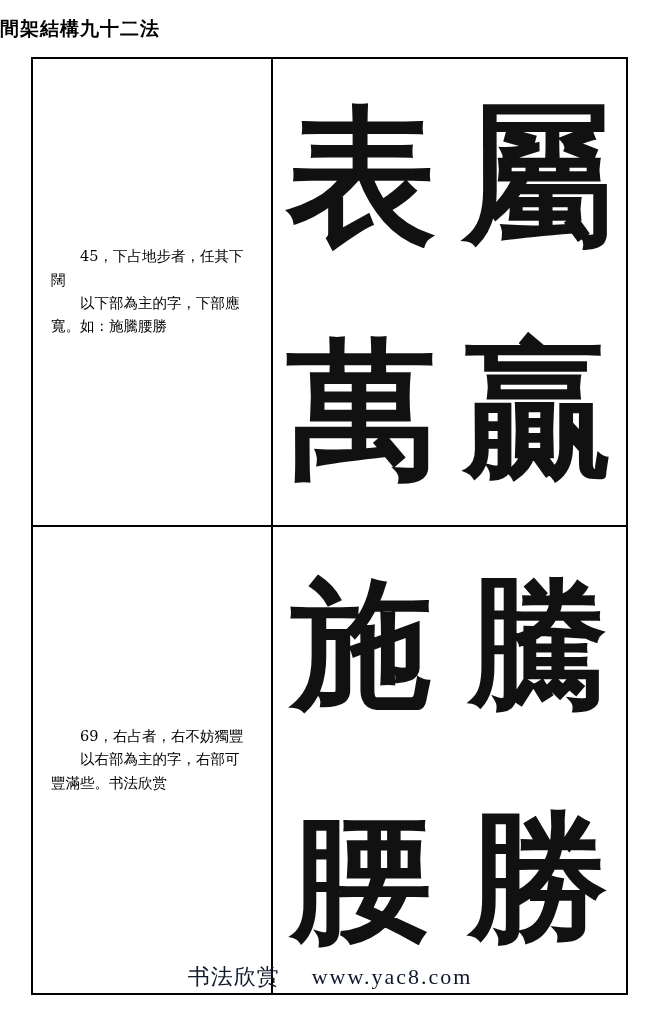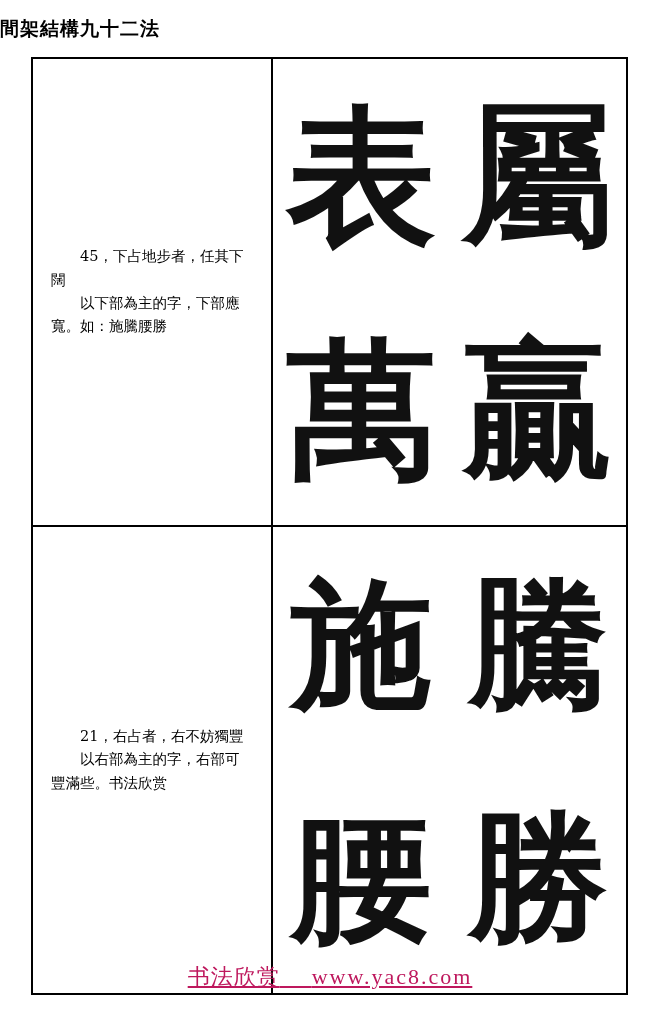--- a/index.html
+++ b/index.html
@@ -93,26 +93,25 @@
   }
   .glyph.r2 {
     font-size: 140px;
   }
   .watermark {
     position: absolute;
     left: 0;
     top: 962px;
     width: 660px;
     text-align: center;
-    color: #be185d;
+    color: #0f172a;
     font-family: "DejaVu Serif", serif;
     font-size: 22px;
     letter-spacing: 1px;
     white-space: nowrap;
-    text-decoration: underline;
   }
   .watermark .url {
     font-family: "Liberation Serif", serif;
     letter-spacing: 2px;
   }
 </style>
 </head>
 <body>
 
 <div class="page">
@@ -129,21 +128,21 @@
       <div class="cell-chars">
         <div class="glyph">表</div>
         <div class="glyph">屬</div>
         <div class="glyph">萬</div>
         <div class="glyph">贏</div>
       </div>
     </div>
 
     <div class="row">
       <div class="cell-text">
-        <p class="rule-line"><span>21，右占者，右不妨獨豐</span></p>
+        <p class="rule-line"><span>69，右占者，右不妨獨豐</span></p>
         <p class="rule-line cont"><span>以右部為主的字，右部可</span><br><span>豐滿些。书法欣赏</span></p>
       </div>
       <div class="cell-chars">
         <div class="glyph r2">施</div>
         <div class="glyph r2">騰</div>
         <div class="glyph r2">腰</div>
         <div class="glyph r2">勝</div>
       </div>
     </div>
 

